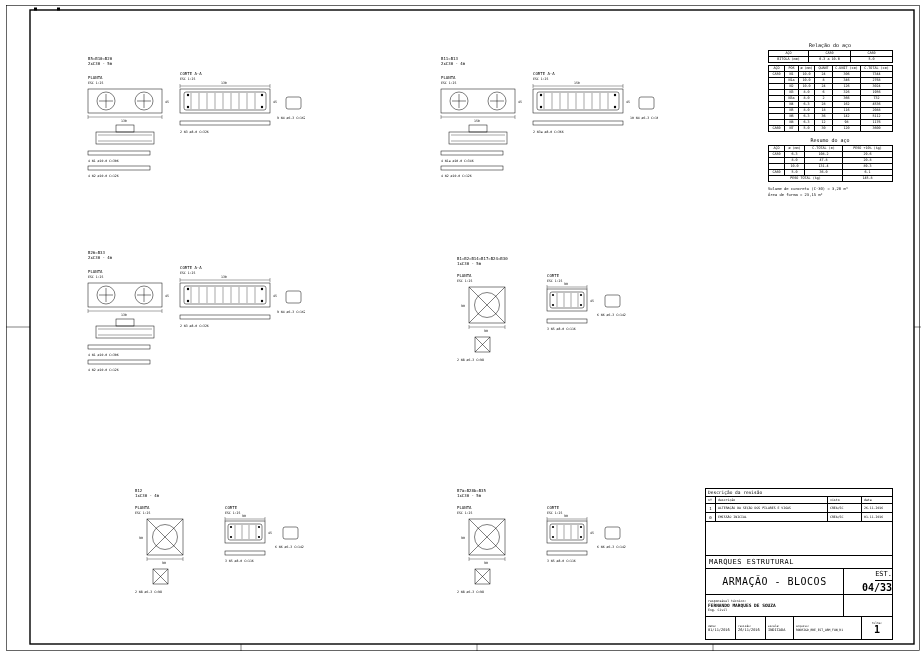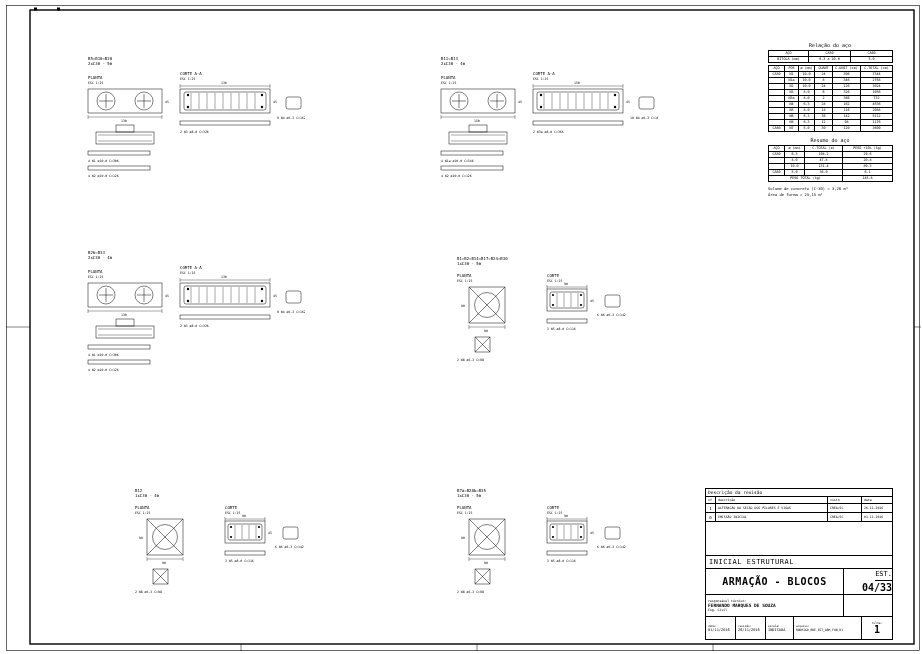--- a/index.html
+++ b/index.html
@@ -29,21 +29,21 @@
            display:flex;flex-direction:column;justify-content:center;padding:0 2px;}
   .tb-cell:last-child{border-right:none;}
   .f3{font-size:3.2px;} .f4{font-size:4px;} .f45{font-size:4.5px;}
   .rev-hdr{height:8px;font-size:4.5px;padding-left:2px;}
   .rev-cols{height:7px;}
   .rev-row{height:9px;}
   .blankband{flex:1 1 auto;}
   .project-row{height:13px;font-size:7px;padding-left:3px;letter-spacing:.5px;}
   .big-row{height:26px;align-items:stretch;}
   .bigtitle{flex:1;display:flex;align-items:center;justify-content:center;
-            font-size:10px;font-weight:bold;letter-spacing:.5px;}
+            font-size:10px;font-weight:normal;letter-spacing:.5px;}
   .estcol{width:48px;border-left:.5px solid #000;display:flex;flex-direction:column;align-items:flex-end;}
   .est-label{flex:1;display:flex;align-items:center;justify-content:center;
              font-size:7px;border-bottom:.5px solid #000;}
   .est-code{flex:1.2;display:flex;align-items:center;justify-content:center;
             font-size:10px;font-weight:bold;}
   .eng-row{height:22px;align-items:stretch;}
   .eng-left{flex:1;display:flex;flex-direction:column;justify-content:center;padding:0 2px;}
   .eng-right{width:48px;border-left:.5px solid #000;}
   .vals-row{height:22px;align-items:stretch;}
   .val-label{font-size:2.8px;color:#000;}
@@ -624,21 +624,21 @@
 
     <div class="tb-row rev-row">
       <div class="tb-cell f4" style="width:10px;align-items:center">0</div>
       <div class="tb-cell f3" style="flex:1">EMISSÃO INICIAL</div>
       <div class="tb-cell f3" style="width:34px">CREA/SC</div>
       <div class="tb-cell f3" style="width:30px">01.11.2016</div>
     </div>
 
     <div class="tb-row blankband"></div>
 
-    <div class="tb-row project-row">INICIAL ESTRUTURAL</div>
+    <div class="tb-row project-row">MARQUES ESTRUTURAL</div>
 
     <div class="tb-row big-row">
       <div class="bigtitle">ARMAÇÃO - BLOCOS</div>
       <div class="estcol">
         <div class="est-label">EST.</div>
         <div class="est-code">04/33</div>
       </div>
     </div>
 
     <div class="tb-row eng-row">

